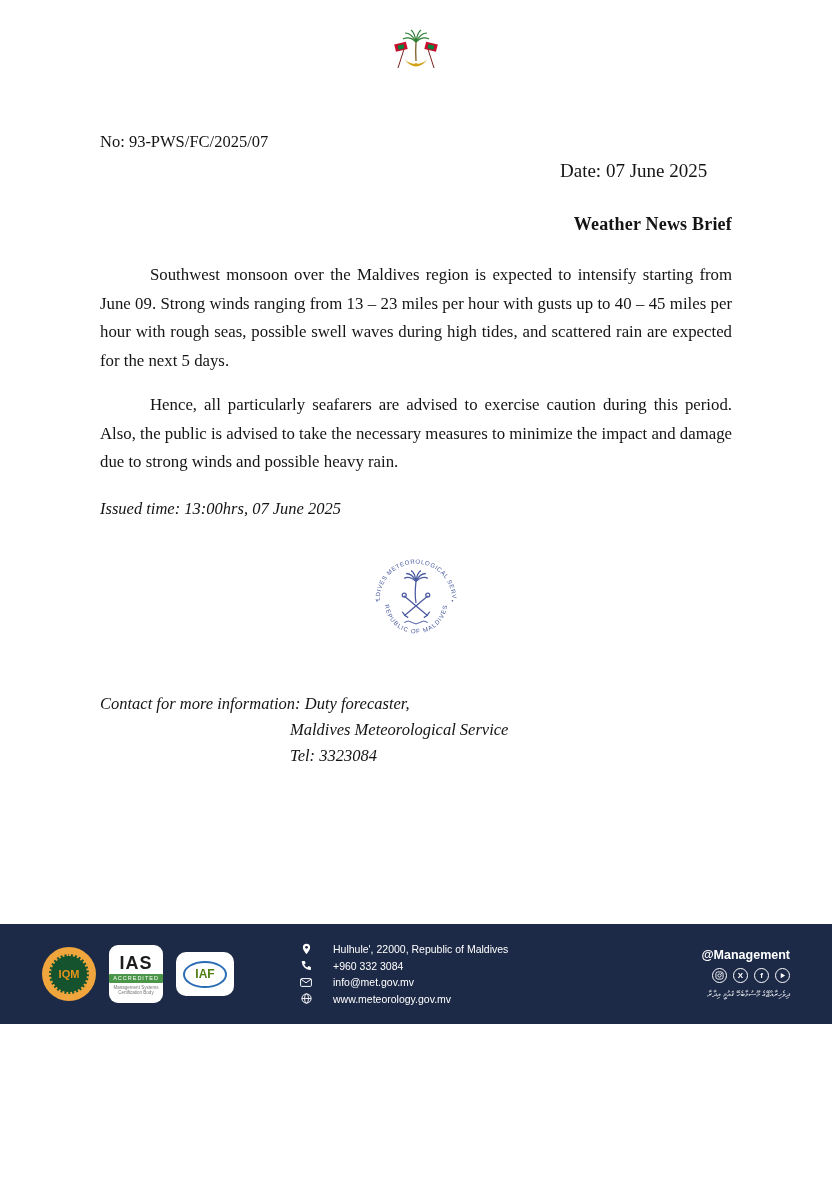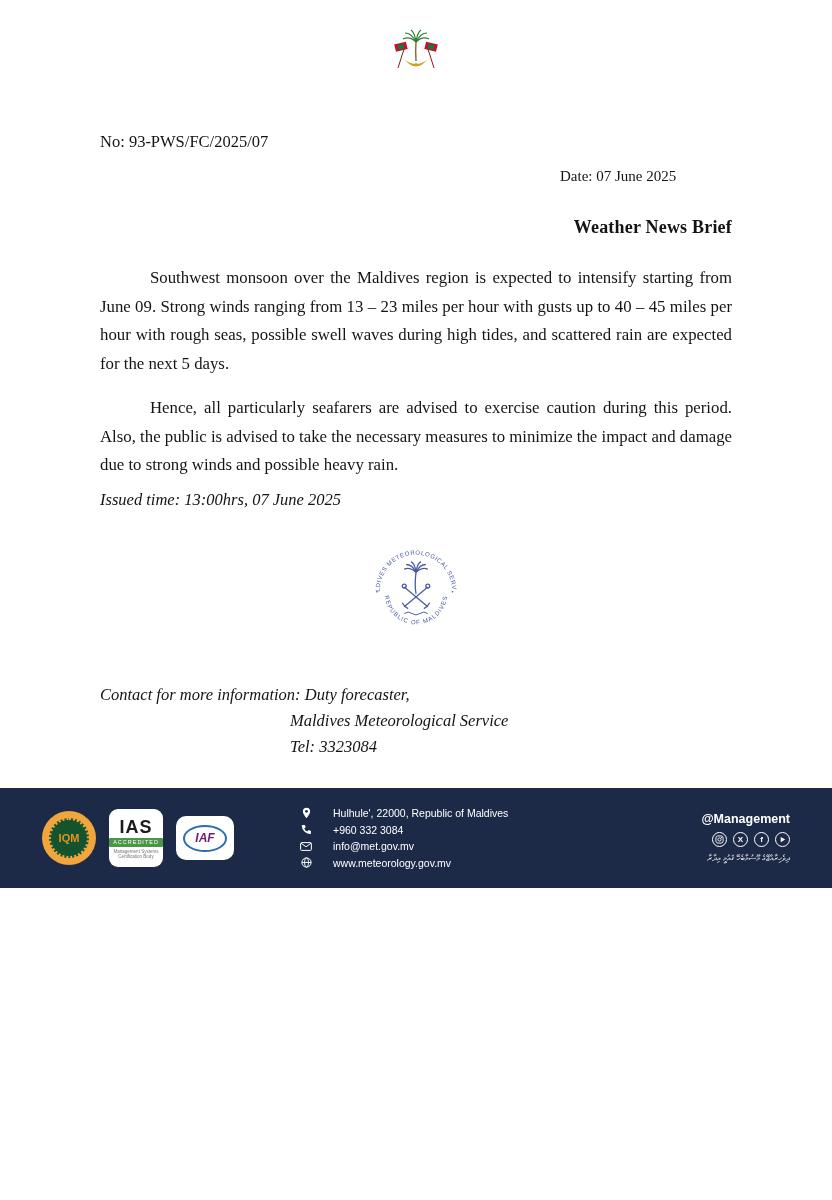--- a/index.html
+++ b/index.html
@@ -1,29 +1,29 @@
 <!DOCTYPE html>
 <html><head>
 <meta charset="utf-8">
 <style>
   * { margin:0; padding:0; box-sizing:border-box; }
   html,body { background:#ffffff; }
   .page {
-    width:832px; height:888px; margin:0 auto; position:relative;
+    width:832px; height:1024px; margin:0 auto; position:relative;
     background:#ffffff; overflow:hidden;
     font-family:"Liberation Serif", serif; color:#141414;
   }
   .content { padding:0 100px; }
   .emblem-wrap { display:flex; justify-content:center; padding-top:28px; }
   .ref-line { margin-top:56px; font-size:16.5px; }
-  .date-line { margin-top:16px; padding-left:460px; font-size:15px; }
+  .date-line { margin-top:8px; padding-left:460px; font-size:19px; }
   .doc-title { margin-top:32px; text-align:right; font-weight:bold; font-size:18px; letter-spacing:0.2px; }
   .para { margin-top:26px; font-size:16.8px; line-height:28.5px; text-align:justify; text-indent:50px; }
   .para + .para { margin-top:16px; }
-  .issued { margin-top:10px; font-style:italic; font-size:16.5px; }
+  .issued { margin-top:22px; font-style:italic; font-size:16.5px; }
   .seal-wrap { margin-top:30px; display:flex; justify-content:center; }
   .contact-block { margin-top:44px; font-style:italic; font-size:16.5px; line-height:26px; }
   .contact-indent { padding-left:190px; }
 
   
   .footer {
     position:absolute; left:0; right:0; bottom:0; height:100px;
     background:#1d2a47; display:flex; align-items:center;
     padding:0 42px; font-family:"Liberation Sans", sans-serif; color:#ffffff;
   }
@@ -37,21 +37,21 @@
     display:flex; flex-direction:column; align-items:center; justify-content:center;
     padding:3px 2px; color:#1c1c1c; }
   .logo-ias .ias-word { font-weight:bold; font-size:18px; letter-spacing:1px; line-height:18px; }
   .logo-ias .ias-bar { background:#4b9648; color:#fff; font-size:5.5px; letter-spacing:1px;
     padding:1.5px 4px; margin-top:2px; border-radius:1px; }
   .logo-ias .ias-tag { font-size:4.5px; color:#777; margin-top:2px; text-align:center; line-height:5px; }
   .logo-iaf { width:58px; height:44px; background:#fff; border-radius:10px;
     display:flex; align-items:center; justify-content:center; }
   .logo-iaf-ellipse { width:44px; height:27px; border:2.5px solid #2a6db5; border-radius:50%;
     display:flex; align-items:center; justify-content:center;
-    color:#701a75; font-weight:bold; font-size:12px; font-style:italic; }
+    color:#4d7c0f; font-weight:bold; font-size:12px; }
 
   .foot-contact { margin-left:66px; display:flex; flex-direction:column; gap:4.5px; }
   .foot-row { display:flex; align-items:center; gap:21px; font-size:10.5px; }
   .foot-icon { width:12px; height:12px; display:flex; align-items:center; justify-content:center; }
 
   .foot-right { margin-left:auto; display:flex; flex-direction:column; align-items:flex-end; gap:6px; }
   .social-handle { font-weight:bold; font-size:12.5px; }
   .social-row { display:flex; gap:6px; }
   .soc { width:15px; height:15px; border:1px solid #fff; border-radius:50%;
     display:flex; align-items:center; justify-content:center; font-size:8px; font-weight:bold; color:#fff; }

